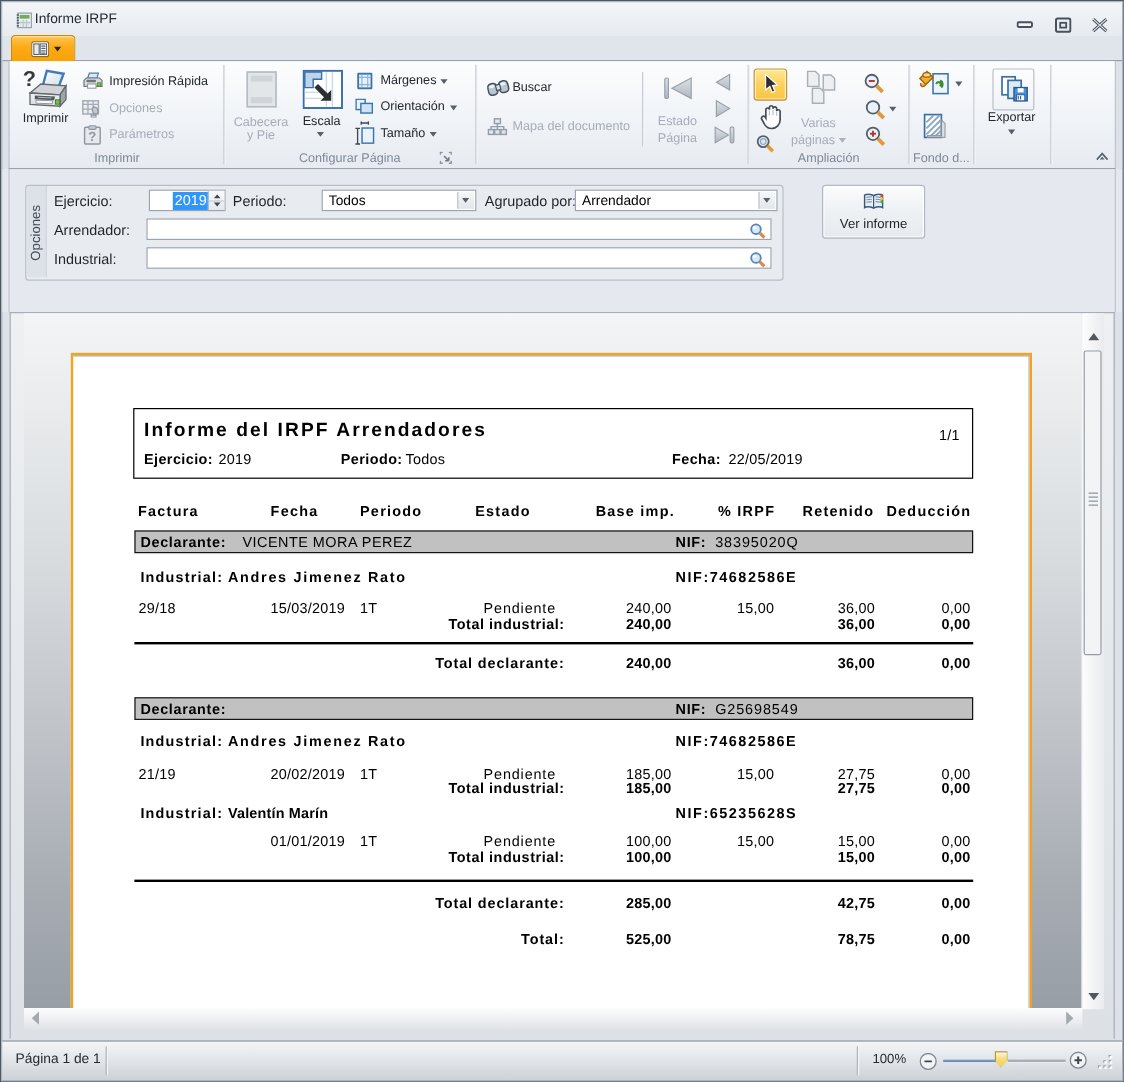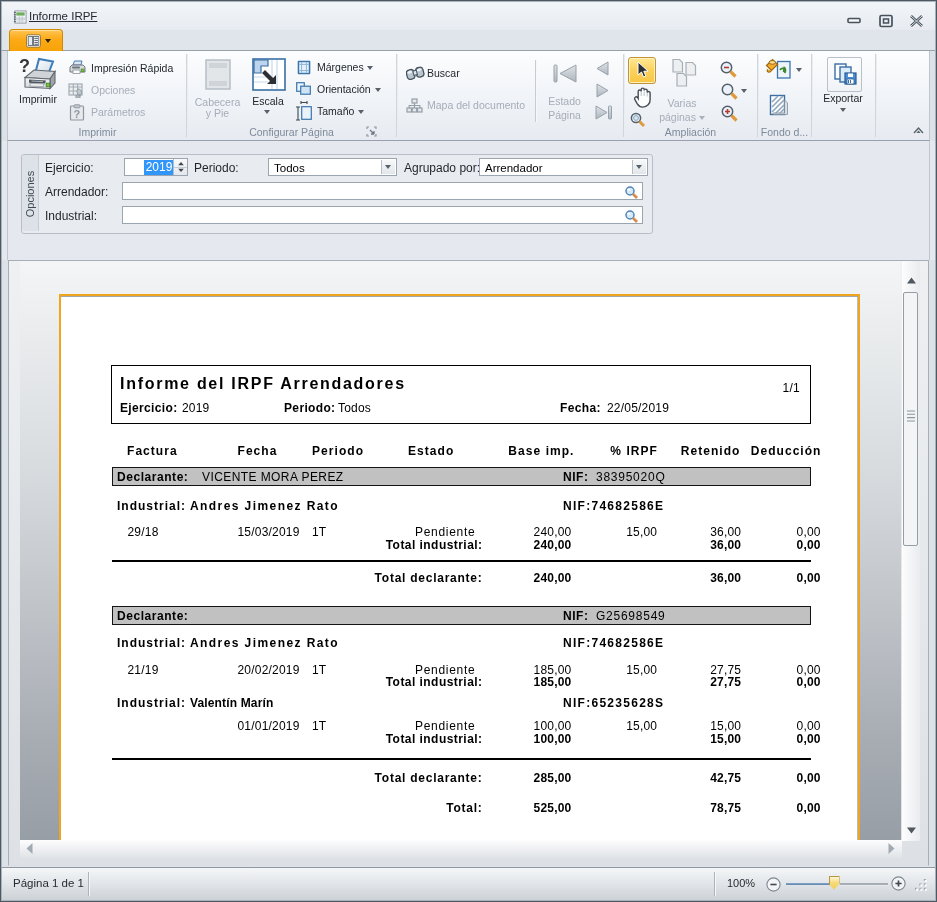--- a/index.html
+++ b/index.html
@@ -1,21 +1,21 @@
 <!DOCTYPE html>
 <html><head><meta charset="utf-8">
 <style>
 html,body{margin:0;padding:0;}
 body{width:937px;height:902px;position:relative;font-family:"Liberation Sans",sans-serif;overflow:hidden;}
 .abs{position:absolute;}
 #win{position:absolute;left:0;top:0;width:937px;height:902px;background:#4e5862;}
 #frame{position:absolute;left:1px;top:1px;width:933px;height:898px;background:#dde2e8;border:1px solid #aab2bb;}
 
 #titlebar{position:absolute;left:2px;top:2px;width:933px;height:28px;background:linear-gradient(#f2f5f8,#e7ebf1);}
-#title-text{position:absolute;left:27px;top:8px;font-size:11.5px;color:#232a31;text-decoration:underline;}
+#title-text{position:absolute;left:27px;top:8px;font-size:11.5px;color:#232a31;}
 .winbtn{position:absolute;top:12px;}
 
 #tabrow{position:absolute;left:2px;top:30px;width:933px;height:21px;background:#e0e5eb;}
 #tabline{position:absolute;left:2px;top:50px;width:933px;height:1px;background:#98a1ac;}
 #appbtn{position:absolute;left:9px;top:29px;width:54px;height:22px;background:linear-gradient(#ffc553,#fcaa16 45%,#f7a208);border:1px solid #cf8a00;border-bottom:none;border-radius:4px 4px 0 0;box-sizing:border-box;box-shadow:inset 0 1px 0 rgba(255,255,255,.45);}
 
 #ribbon{position:absolute;left:7px;top:51px;width:921px;height:89px;background:linear-gradient(#fcfdfe,#f0f3f7 55%,#e7ebf1);border-bottom:1px solid #98a1ac;border-left:1px solid #bec5cd;border-right:1px solid #bec5cd;box-sizing:content-box;}
 .gsep{position:absolute;top:3px;height:83px;width:2px;background:linear-gradient(90deg,#c3cad2,#f7f9fb);}
 .gcap{position:absolute;top:75px;height:15px;font-size:10.5px;color:#7d8a99;text-align:center;}
 .rtxt{font-size:10.5px;color:#23282e;white-space:nowrap;}
@@ -35,24 +35,24 @@
 
 #preview{position:absolute;left:8px;top:260px;width:921px;height:606px;background:linear-gradient(#eef0f2,#dde1e5);border:1px solid #a7aeb8;border-bottom:1px solid #dce0e4;box-sizing:border-box;}
 #viewport{position:absolute;left:11px;top:0px;width:881px;height:579px;overflow:hidden;background:linear-gradient(#f3f5f6,#d9dcdf 35%,#c0c4c9 60%,#a8adb4 82%,#989ea6 100%);}
 #page{position:absolute;left:39px;top:33px;width:801px;height:560px;background:#fff;border:2px solid #f0a521;box-sizing:border-box;box-shadow:inset 0 1px 0 #a0a7af, inset -1px 0 0 #b6bcc2;}
 
 #vsb{position:absolute;left:893px;top:0;width:18px;height:580px;background:linear-gradient(90deg,#fdfdfe,#e9ebee);}
 #vthumb{position:absolute;left:1px;top:31px;width:15px;height:254px;background:#f3f4f5;border:1px solid #959ca6;border-radius:2px;box-sizing:border-box;}
 
 #hsb{position:absolute;left:11px;top:579px;width:882px;height:18px;background:linear-gradient(#fdfdfe,#e0e3e7);}
 
-#report{position:absolute;left:-20px;top:-261px;width:937px;height:840px;margin-top:25px;}
+#report{position:absolute;left:-20px;top:-261px;width:937px;height:840px;}
 .rb{font-weight:bold;color:#000;white-space:nowrap;}
 .rr{font-weight:normal;color:#000;white-space:nowrap;}
-.row{position:absolute;left:120px;width:700px;height:14px;font-size:12px;}
+.row{position:absolute;left:108px;width:700px;height:14px;font-size:12px;}
 .row span{position:absolute;top:0;}
 
 #statusbar{position:absolute;left:2px;top:867px;width:933px;height:32px;border-top:1px solid #8f97a1;background:linear-gradient(#f4f6f7,#e3e6ea 45%,#cdd2d7);}
 .sep{position:absolute;top:4px;height:24px;width:1px;background:#adb4bc;box-shadow:1px 0 0 #f4f6f8;}
 </style></head>
 <body>
 <div id="win">
 <div id="frame"></div>
 <div id="titlebar">
   <svg class="abs" style="left:11px;top:8px" width="14" height="14" viewBox="0 0 15 15">
@@ -344,20 +344,31 @@
      <path d="M9 9 L13 13" stroke="#d98c4a" stroke-width="2.6"></path>
    </svg>
  </div>
  <div class="flabel" style="left:43px;top:68px">Industrial:</div>
  <div class="tbox" style="left:120px;top:65px;width:521px;height:18px">
    <svg class="abs" style="right:3px;top:1.5px" width="15" height="15" viewBox="0 0 15 15">
      <circle cx="6" cy="6" r="4" fill="#d6e9f8" stroke="#5585b5" stroke-width="1.5"></circle>
      <ellipse cx="4.8" cy="4.8" rx="1.6" ry="1" fill="#fff" opacity=".9"></ellipse>
      <path d="M9 9 L13 13" stroke="#d98c4a" stroke-width="2.6"></path>
    </svg>
+ </div>
+ <div id="verinforme">
+   <svg class="abs" style="left:33px;top:6px" width="18" height="15" viewBox="0 0 18 15">
+     <path d="M9 2 C7 0.5 3 0.5 1.5 1.5 L1.5 12 C3 11 7 11 9 12.5 C11 11 15 11 16.5 12 L16.5 1.5 C15 0.5 11 0.5 9 2 Z" fill="#e8eef5" stroke="#3e5a7a" stroke-width="1.2"></path>
+     <path d="M9 2 L9 12.5" stroke="#3e5a7a" stroke-width="1"></path>
+     <path d="M3 3.5 L7.5 3 M3 5.5 L7.5 5 M3 7.5 L7.5 7 M10.5 3 L15 3.5 M10.5 5 L15 5.5 M10.5 7 L15 7.5" stroke="#7a94ae" stroke-width=".9"></path>
+     <rect x="14.8" y="1.2" width="2" height="2" fill="#d43"></rect>
+          <rect x="14.8" y="3.6" width="2" height="2" fill="#fb2"></rect>
+          <rect x="14.8" y="6" width="2" height="2" fill="#3a3"></rect>
+   </svg>
+   <div class="abs" style="left:0;top:26px;width:84px;text-align:center;font-size:11px;color:#1f242a">Ver informe</div>
  </div>
 </div>
 <div id="preview">
   <div id="viewport">
         <div id="page"></div>
    <div id="report">
     <div class="abs" style="left:111px;top:340px;width:700px;height:59px;border:1.2px solid #000;box-sizing:border-box"></div>
     <div class="rb abs" style="left:120px;top:350px;font-size:16px;letter-spacing:1.72px">Informe del IRPF Arrendadores</div>
     <div class="rr abs" style="left:760px;top:356px;width:40px;text-align:right;font-size:12px;letter-spacing:.3px">1/1</div>
     <div class="abs" style="left:0;top:376px;width:937px;font-size:12px">

